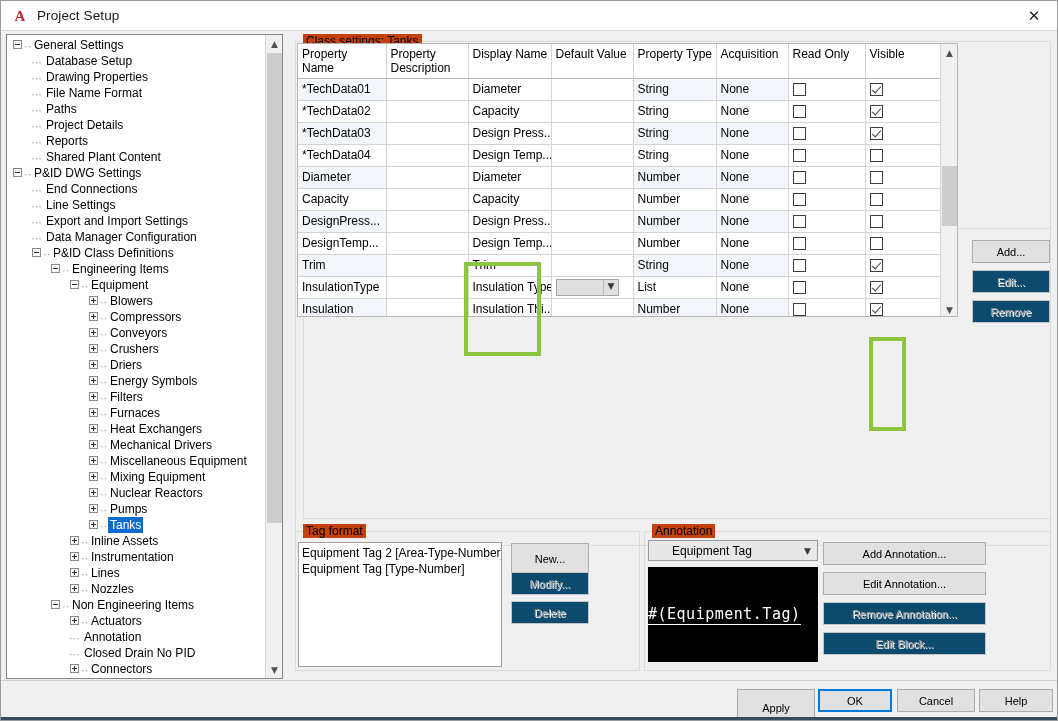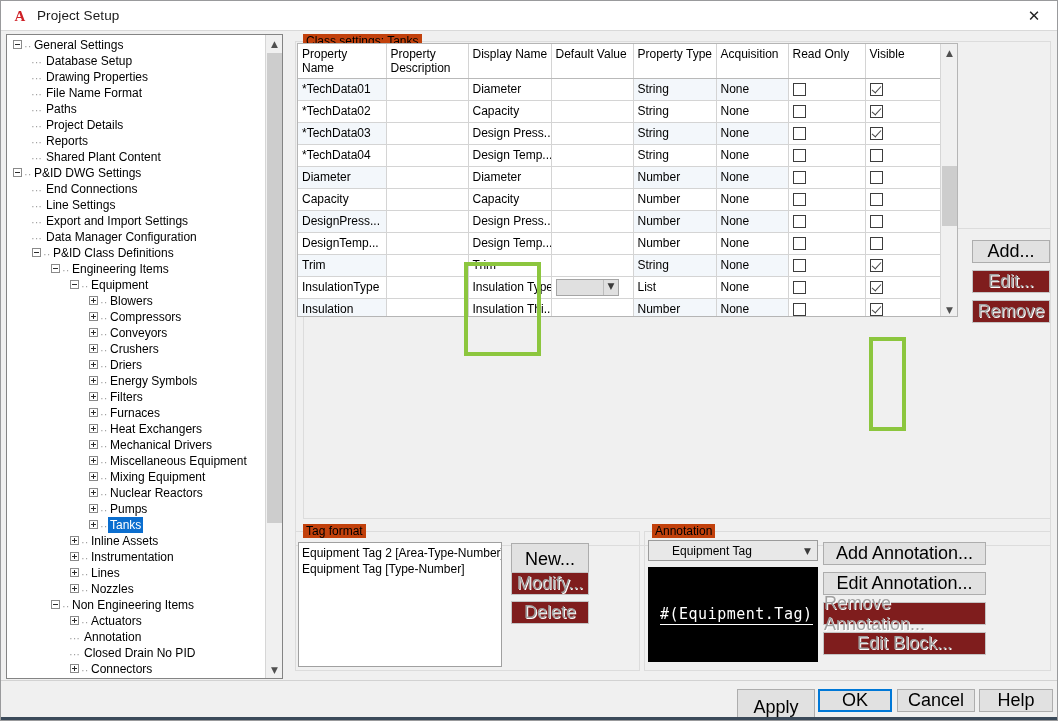--- a/index.html
+++ b/index.html
@@ -141,29 +141,29 @@
     padding: 0 3px;
     font-size: 12px; color: #000;
   }
 
   
   .btn {
     position: absolute;
     background: #e1e1e1;
     border: 1px solid #adadad;
     font-family: "Liberation Sans", sans-serif;
-    font-size: 18px;
+    font-size: 11px;
     color: #000;
     display: flex; align-items: center; justify-content: center;
     cursor: default;
     padding: 0;
   }
   .btn.disabled {
     color: #a0a0a0;
-    background: #7f1d1d;
+    background: #0c4a6e;
     border-color: #c4c4c4;
     text-shadow: 1px 1px 0 #ffffff;
   }
   .btn.default {
     border: 2px solid #0078d7;
     background: #e1e1e1;
   }
 
   
   .combo {
@@ -292,21 +292,21 @@
     display: flex; align-items: center;
     overflow: hidden;
   }
   .anno-preview span {
     color: #ffffff;
     font-family: "DejaVu Sans Mono", monospace;
     font-size: 15px;
     letter-spacing: .5px;
     border-bottom: 1px solid #ffffff;
     padding-bottom: 1px;
-    margin-left: 12px;
+    margin-left: 0;
   }
 
   
   #bottom-sep {
     position: absolute; left: 0; top: 679px;
     width: 1056px; height: 1px; background: #d2d2d2;
   }
   #bottom-bar {
     position: absolute; left: 0; top: 680px;
     width: 1056px; height: 39px;

